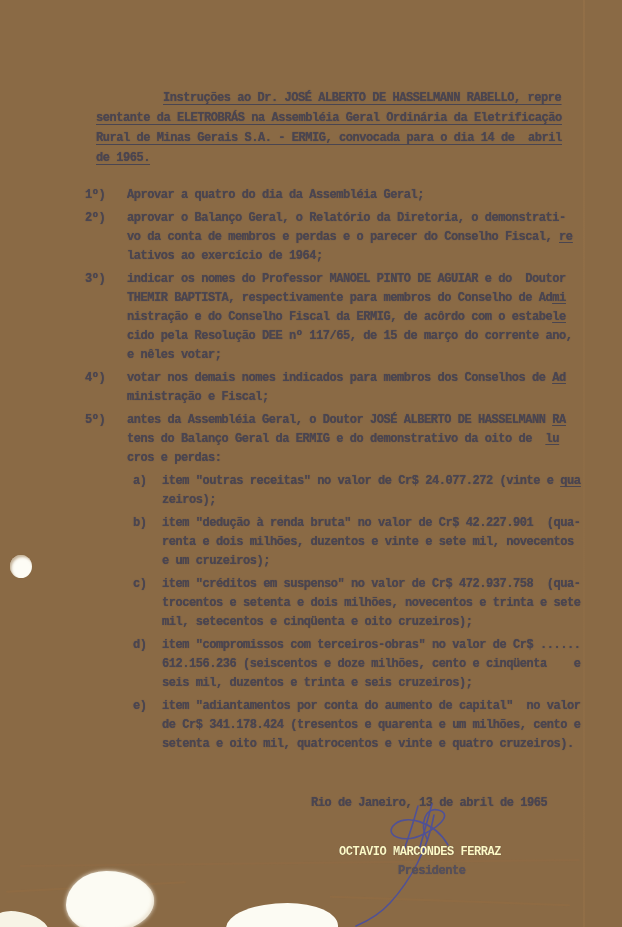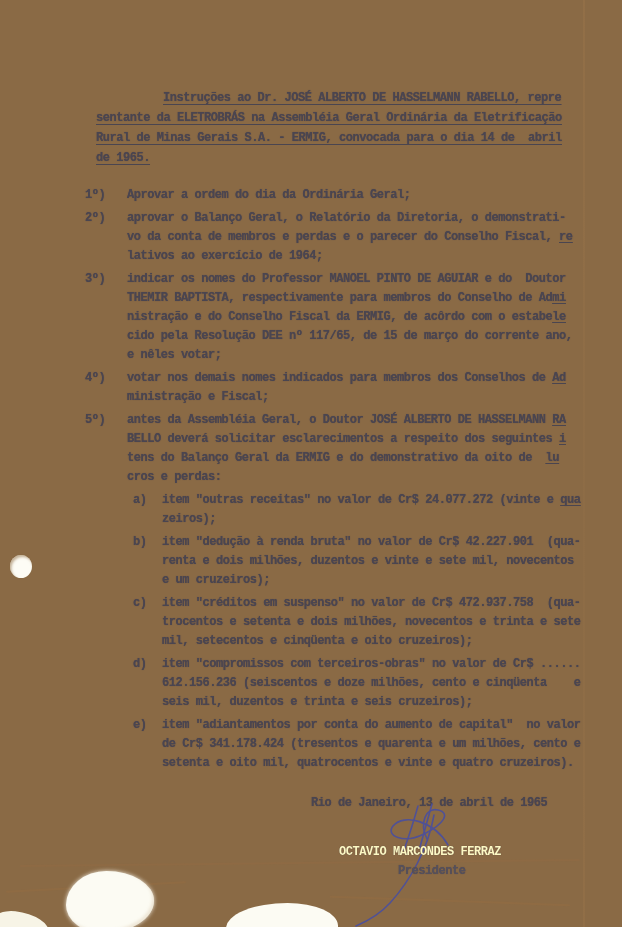--- a/index.html
+++ b/index.html
@@ -66,21 +66,21 @@
       <div class="hline first">Instruções ao Dr. JOSÉ ALBERTO DE HASSELMANN RABELLO, repre</div>
       <div class="hline">sentante da ELETROBRÁS na Assembléia Geral Ordinária da Eletrificação</div>
       <div class="hline">Rural de Minas Gerais S.A. - ERMIG, convocada para o dia 14 de  abril</div>
       <div class="hline">de 1965.</div>
     </div>
 
   <div class="items">
       <div class="item">
         <div class="num">1º)</div>
         <div class="body">
-          <div class="line"><span>Aprovar a ordem do dia da Ordinária Geral;</span></div>
+          <div class="line"><span>Aprovar a quatro do dia da Assembléia Geral;</span></div>
         </div>
       </div>
       <div class="item">
         <div class="num">2º)</div>
         <div class="body">
           <div class="line"><span>aprovar o Balanço Geral, o Relatório da Diretoria, o demonstrati-</span></div>
           <div class="line"><span>vo da conta de membros e perdas e o parecer do Conselho Fiscal, </span><span class="u">re</span></div>
           <div class="line"><span>lativos ao exercício de 1964;</span></div>
         </div>
       </div>
@@ -98,21 +98,20 @@
         <div class="num">4º)</div>
         <div class="body">
           <div class="line"><span>votar nos demais nomes indicados para membros dos Conselhos de </span><span class="u">Ad</span></div>
           <div class="line"><span>ministração e Fiscal;</span></div>
         </div>
       </div>
       <div class="item">
         <div class="num">5º)</div>
         <div class="body">
           <div class="line"><span>antes da Assembléia Geral, o Doutor JOSÉ ALBERTO DE HASSELMANN </span><span class="u">RA</span></div>
-          <div class="line"><span>BELLO deverá solicitar esclarecimentos a respeito dos seguintes </span><span class="u">i</span></div>
           <div class="line"><span>tens do Balanço Geral da ERMIG e do demonstrativo da oito de  </span><span class="u">lu</span></div>
           <div class="line"><span>cros e perdas:</span></div>
         </div>
       </div>
       <div class="item sub">
         <div class="num">a)</div>
         <div class="body">
           <div class="line"><span>item "outras receitas" no valor de Cr$ 24.077.272 (vinte e </span><span class="u">qua</span></div>
           <div class="line"><span>zeiros);</span></div>
         </div>

